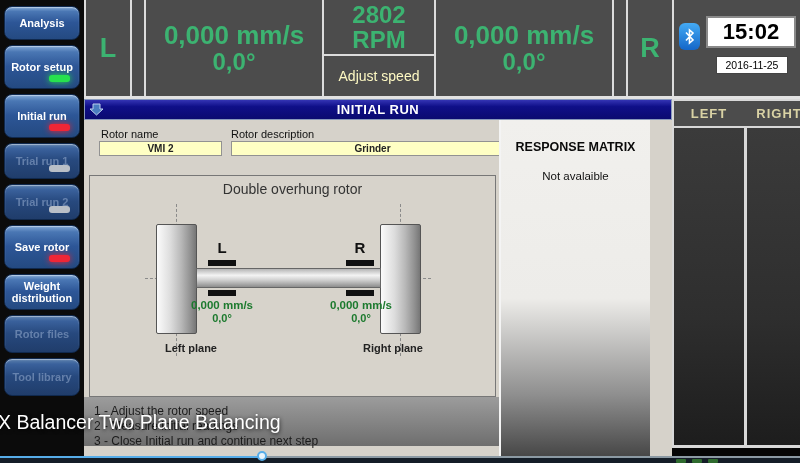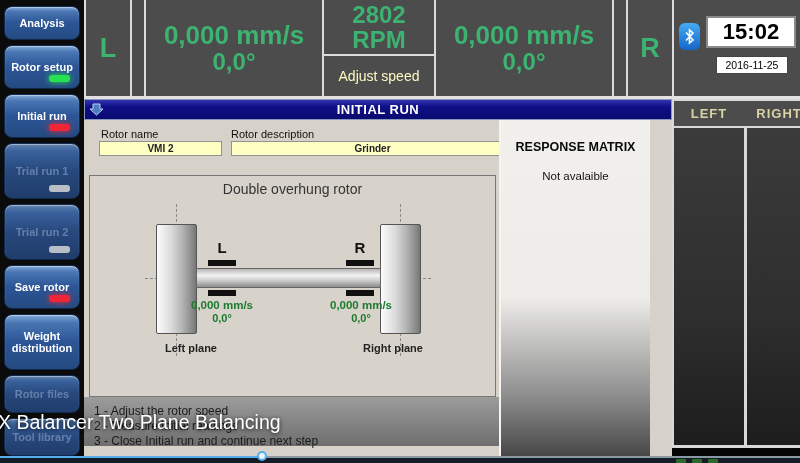--- a/index.html
+++ b/index.html
@@ -14,21 +14,21 @@
         background:linear-gradient(180deg,#83a9d6 0%,#4a77b4 14%,#2d5697 48%,#244a81 100%);
         box-shadow:inset 0 1px 1px rgba(255,255,255,.45);
         color:#fff;font-weight:bold;font-size:11px;line-height:12px;
         display:flex;align-items:center;justify-content:center;text-align:center;padding:2px 5px;cursor:pointer;}
   .sbtn.disabled{color:rgba(175,196,226,.45);
         background:linear-gradient(180deg,#5e82ae 0%,#3a619c 14%,#27497e 48%,#203d6b 100%);}
   .led{position:absolute;right:9px;bottom:6px;width:21px;height:7px;border-radius:3px;}
   .led-green{background:#27e24e;box-shadow:0 0 6px #27e24e;}
   .led-red{background:#ef2636;box-shadow:0 0 6px #ef2636;}
   .led-gray{background:#b9bfc7;}
-  .h34{height:34px;flex:none}.h44{height:44px;flex:none}.h40{height:56px;flex:none}.h38{height:38px;flex:none}
+  .h34{height:34px;flex:none}.h44{height:44px;flex:none}.h40{height:36px;flex:none}.h38{height:38px;flex:none}
 
   
   .topbar{position:absolute;left:84px;top:0;width:716px;height:96px;background:#4c4c4c;
           display:flex;border-left:2px solid #dcdcdc;color:#3cb371;}
   .tcell{border-right:2px solid #dcdcdc;display:flex;align-items:center;justify-content:center;}
   .tch{width:46px;font-size:27px;font-weight:bold;}
   .tspace{width:14px;}
   .tmeas{flex:1;flex-direction:column;line-height:1.05;}
   .tvel{font-size:26px;font-weight:bold;}
   .tph{font-size:24px;font-weight:bold;}

